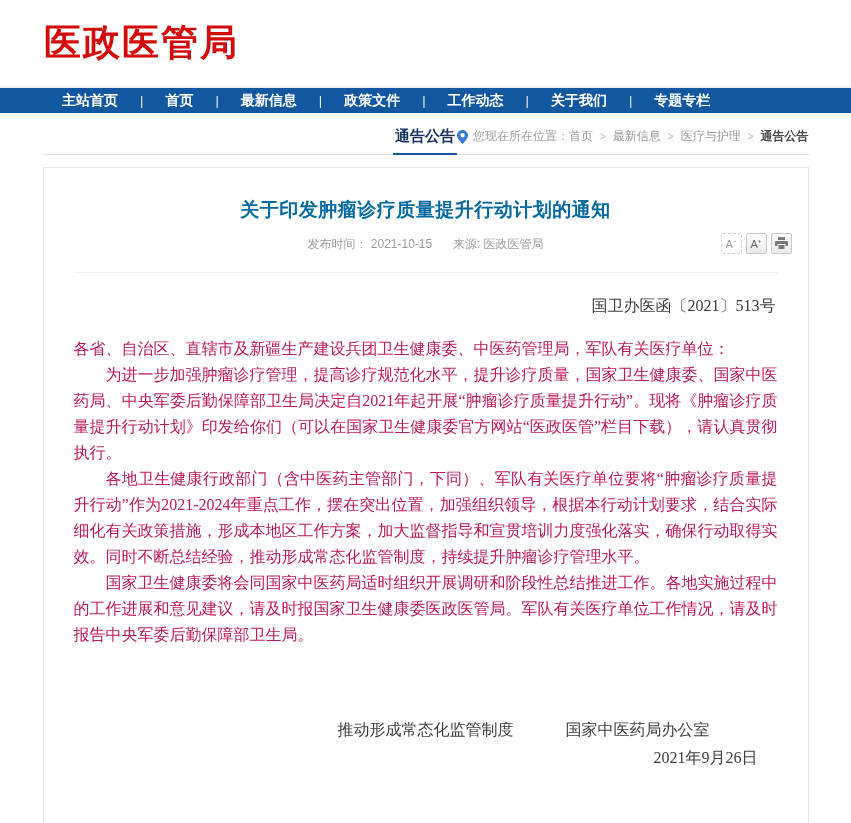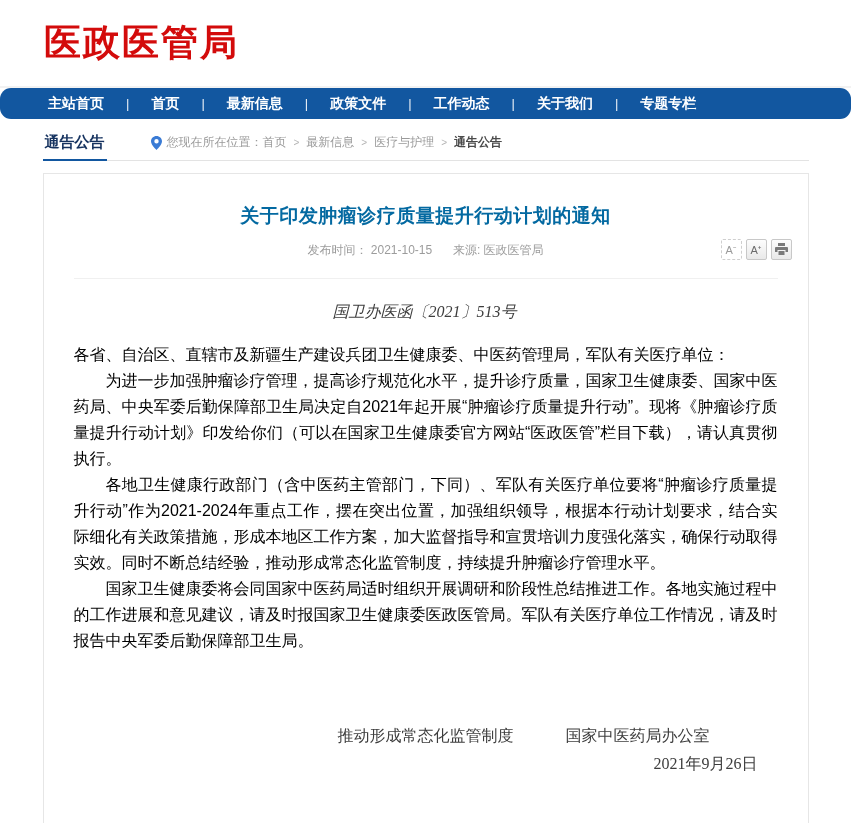--- a/index.html
+++ b/index.html
@@ -20,49 +20,47 @@
   }
   .logo {
     color: #d30b0b;
     font-size: 37px;
     font-weight: bold;
     letter-spacing: 2px;
     cursor: pointer;
   }
   
   .navbar {
-    height: 31px;
+    height: 25px;
     background: #1257a0;
     display: flex; align-items: center;
-    padding-left: 48px;
+    padding-left: 62px;
     white-space: nowrap;
-    border-radius: 11px;
   }
   .nav-item {
     color: #ffffff;
     font-size: 14px;
     font-weight: bold;
     text-decoration: none;
     cursor: pointer;
   }
   .nav-sep {
     color: #ffffff;
     font-size: 13px;
     margin: 0 22px;
     opacity: .9;
   }
   
   .crumb-row {
     width: 766px;
     margin: 10px auto 0;
     display: flex;
-    justify-content: flex-start;
+    justify-content: flex-end;
     align-items: flex-end;
     border-bottom: 1px solid #e3e3e3;
-    gap: 44px;
   }
   .section-title {
     font-size: 15px;
     font-weight: bold;
     color: #15325f;
     padding: 4px 2px 7px;
     border-bottom: 2px solid #1257a0;
     margin-bottom: -1px;
     cursor: pointer;
   }
@@ -120,33 +118,32 @@
     cursor: pointer;
     font-family: "Liberation Sans", sans-serif;
   }
   .tool-btn.dashed {
     border: 1px dashed #cfcfcf;
     background: #ffffff;
     color: #9a9a9a;
   }
   
   .doc-number {
-    text-align: center;
+    text-align: right;
     font-family: "Liberation Serif", "DejaVu Serif", serif;
     font-size: 16px;
     color: #3d3d3d;
     margin: 23px 2px 19px 0;
-    font-style: italic;
   }
   .body-text p {
     margin: 0;
-    font-family: Liberation Sans, sans-serif;
+    font-family: Liberation Serif, serif;
     font-size: 16px;
     line-height: 26px;
-    color: #000000;
+    color: #be185d;
     text-align: justify;
   }
   .body-text p.indent { text-indent: 2em; }
   .sig-line1 {
     margin-top: 72px;
     text-align: right;
     padding-right: 68px;
     font-family: "Liberation Serif", "DejaVu Serif", serif;
     font-size: 16px; color: #3d3d3d;
   }

